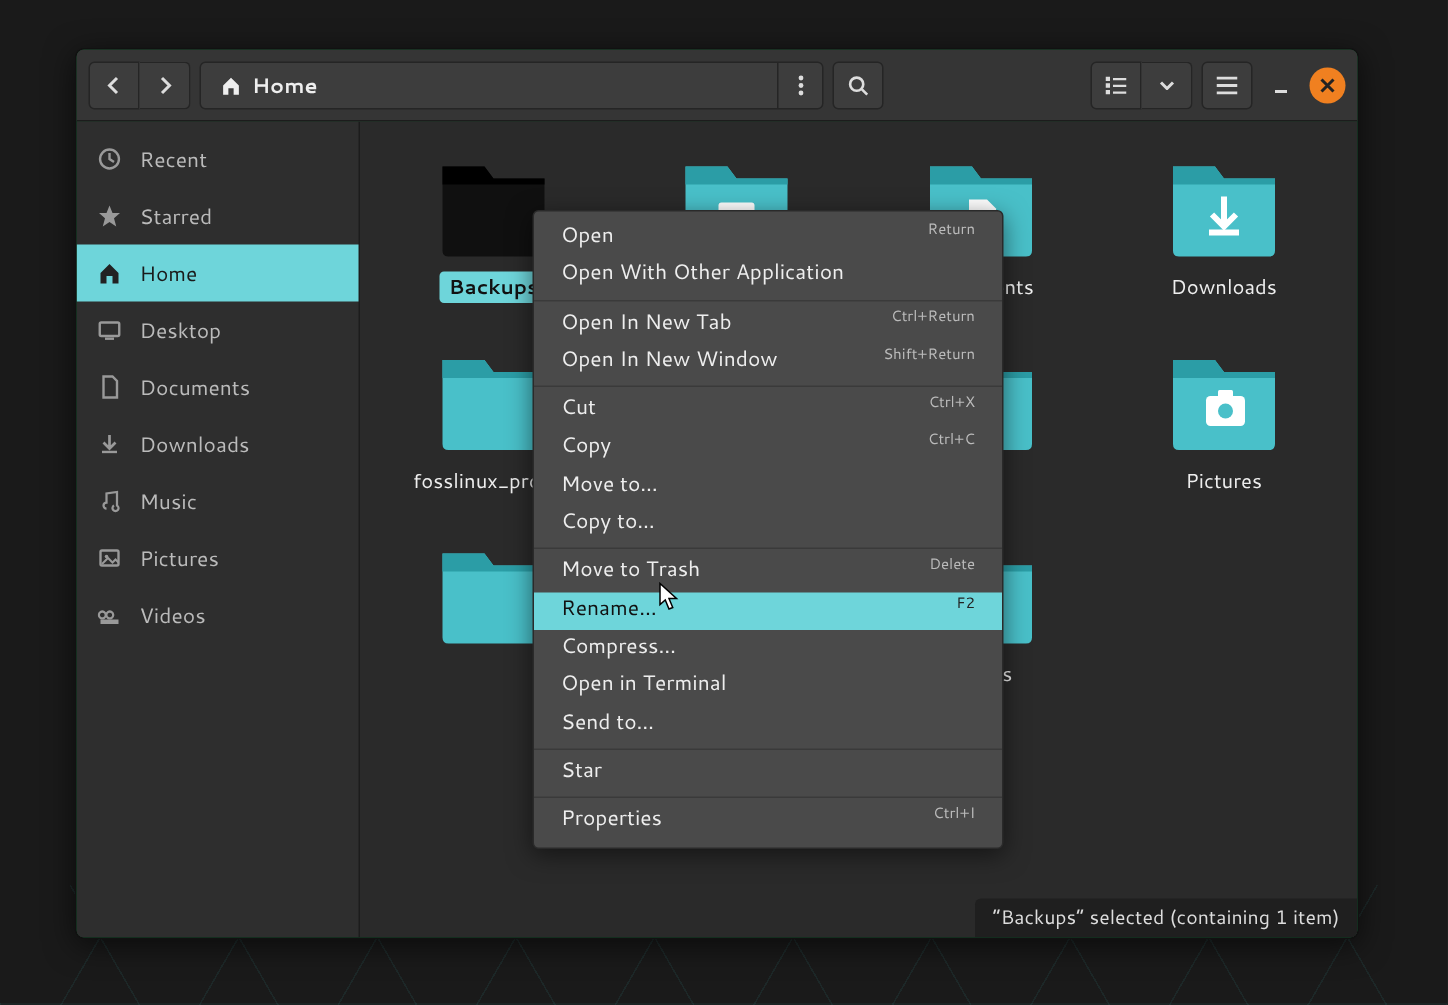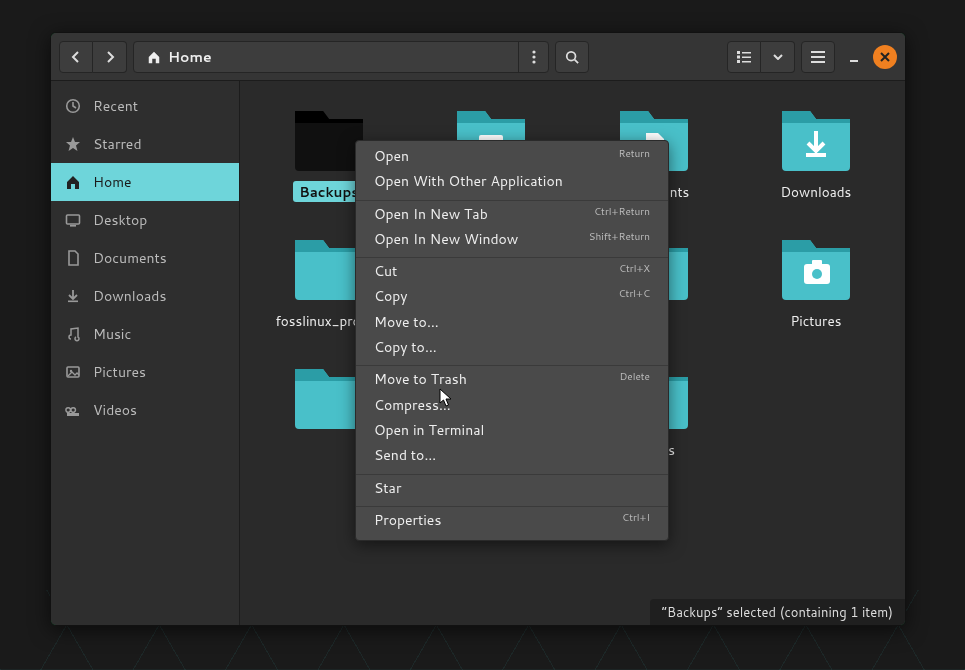--- a/index.html
+++ b/index.html
@@ -509,20 +509,24 @@
       <span>Move to…</span>
     </div>
     <div class="cm-item">
       <span>Copy to…</span>
     </div>
     <div class="cm-sep"></div>
     <div class="cm-item">
       <span>Move to Trash</span>
       <span class="cm-accel">Delete</span>
     </div>
+    <div class="cm-item hover">
+      <span>Rename…</span>
+      <span class="cm-accel">F2</span>
+    </div>
     <div class="cm-item">
       <span>Compress…</span>
     </div>
     <div class="cm-item">
       <span>Open in Terminal</span>
     </div>
     <div class="cm-item">
       <span>Send to…</span>
     </div>
     <div class="cm-sep"></div>

